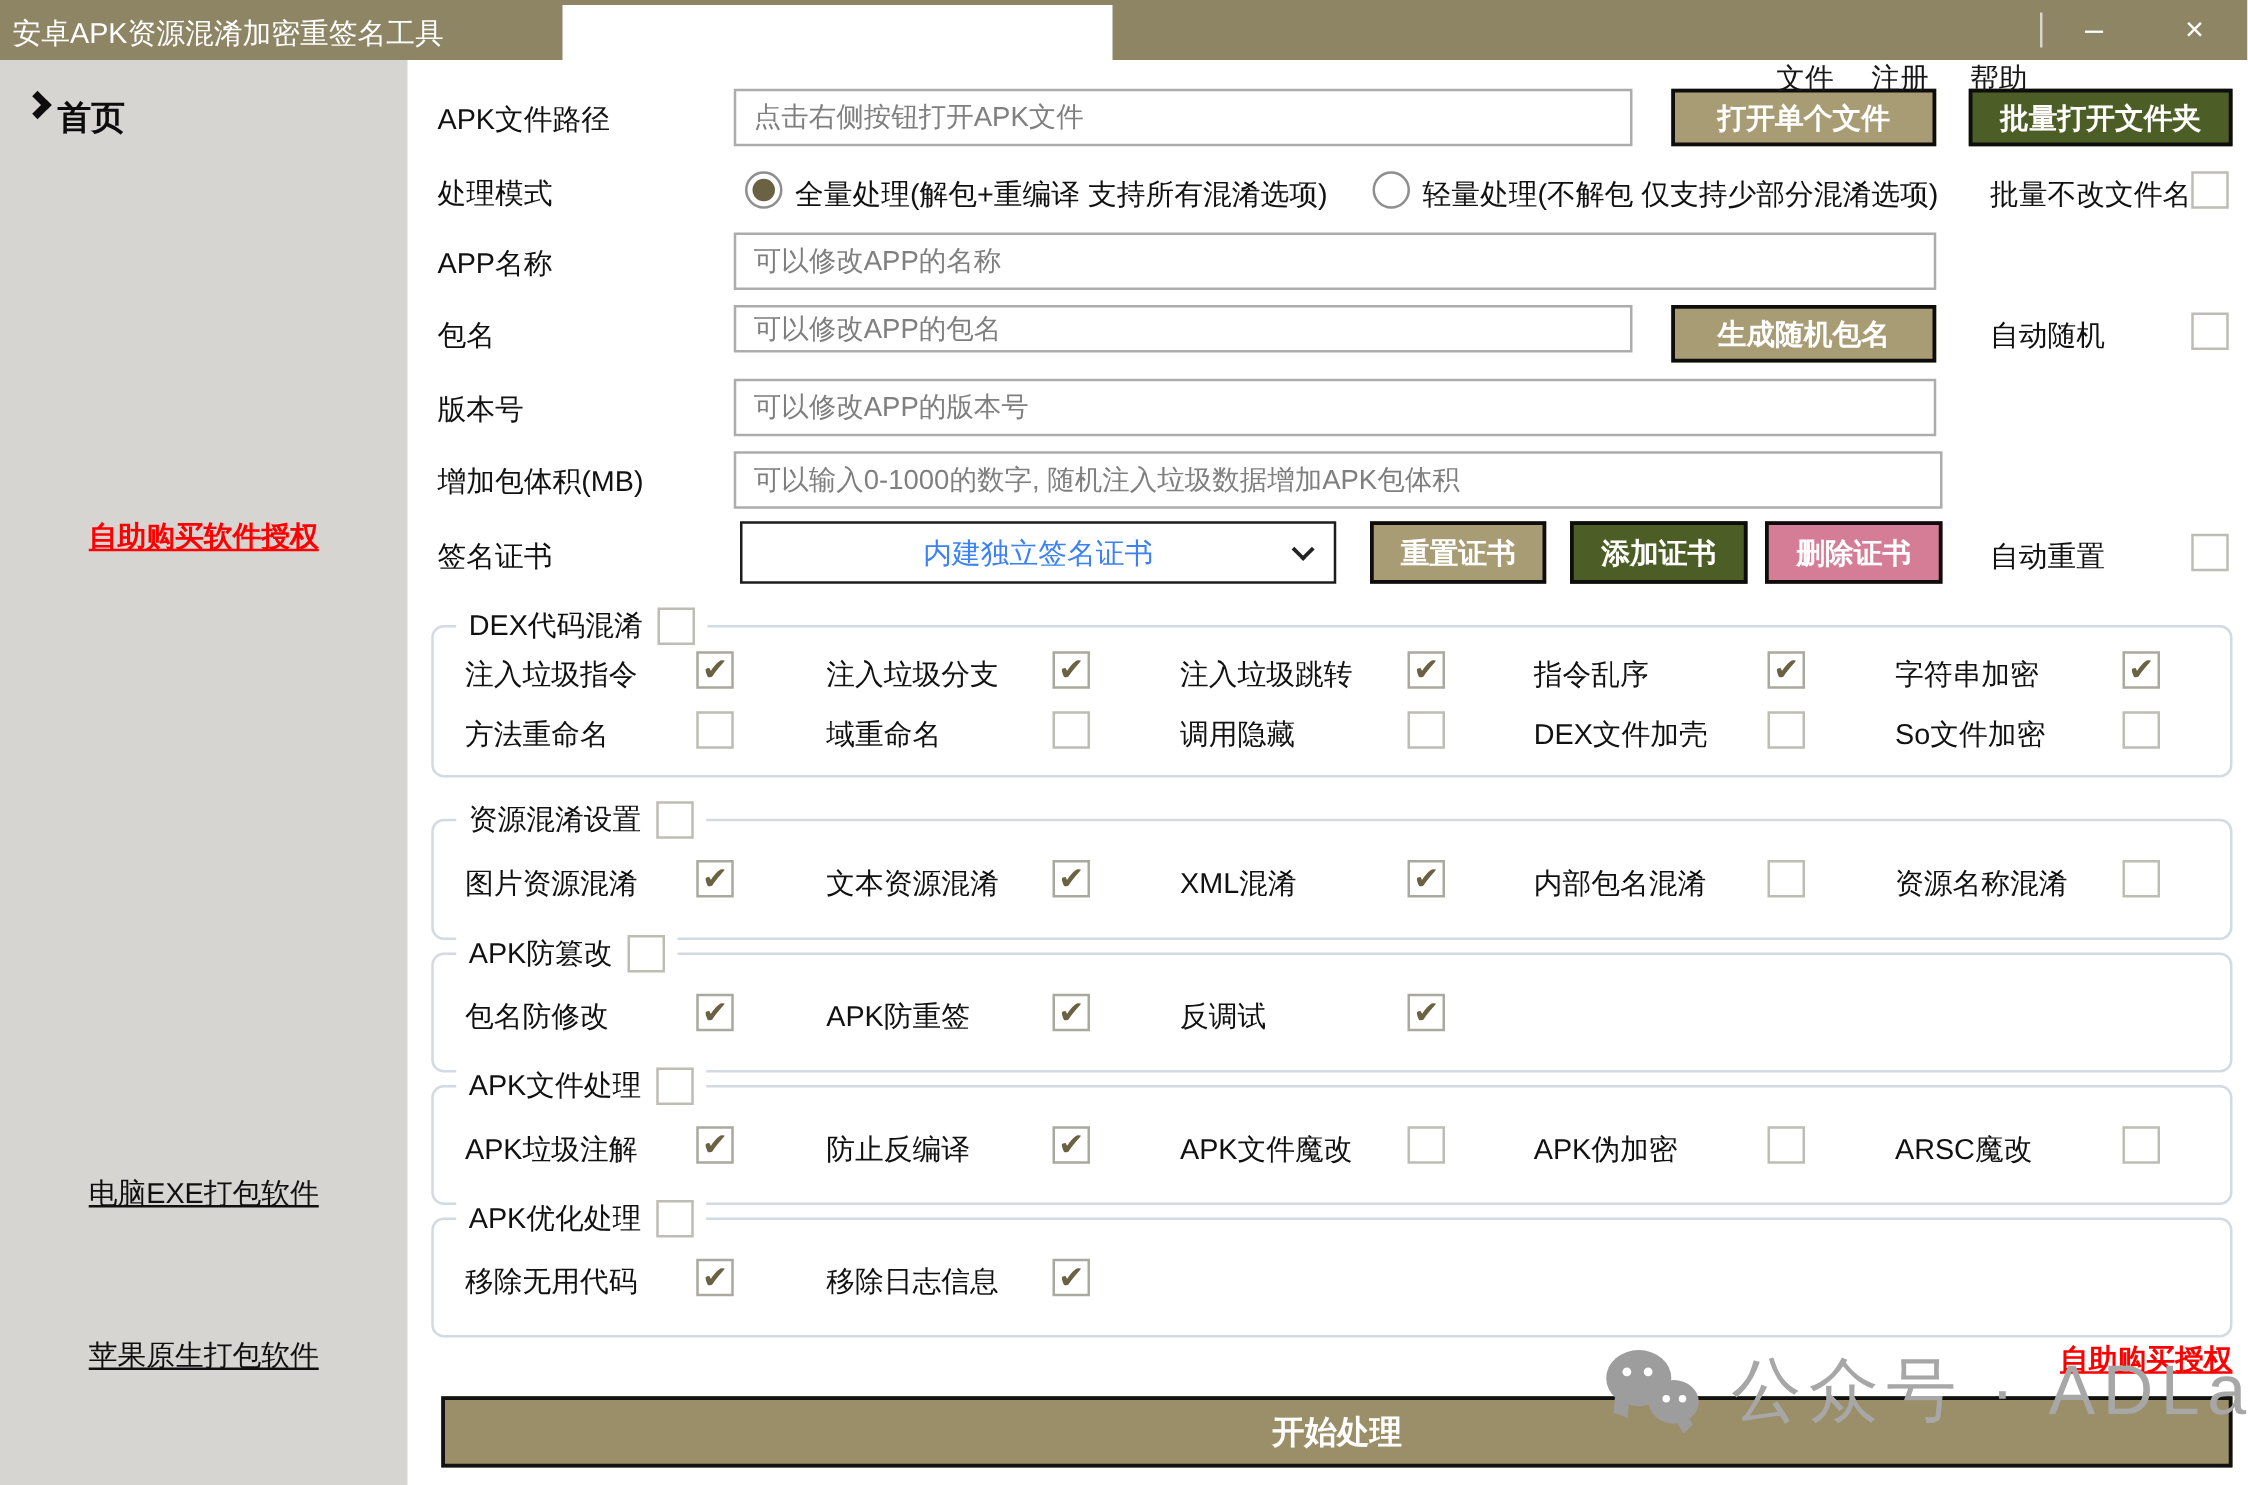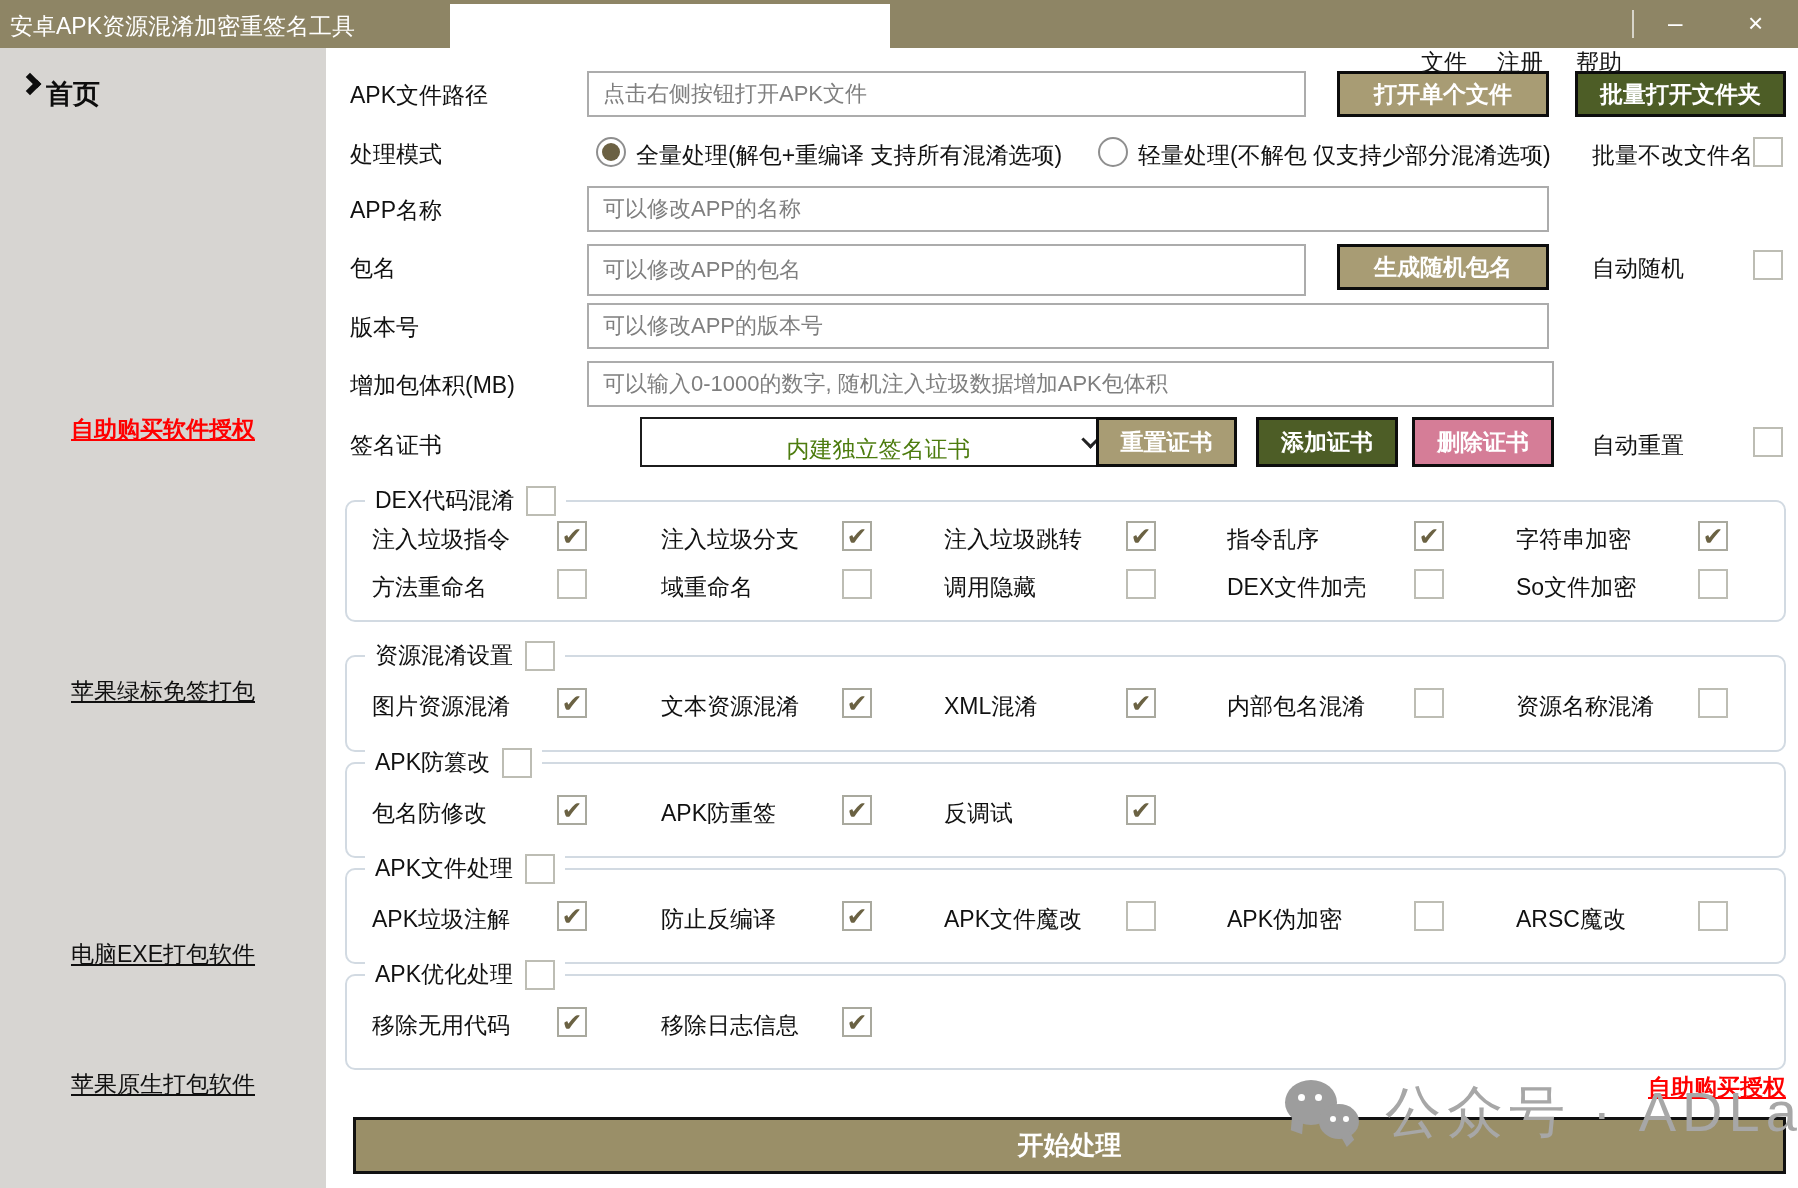--- a/index.html
+++ b/index.html
@@ -41,21 +41,21 @@
   .radio { width:30px; height:30px; border-radius:50%; border:2px solid #8f8f8f; background:#fff; display:flex; align-items:center; justify-content:center; }
   .radio .dot { display:none; width:18px; height:18px; border-radius:50%; background:#6B6143; }
   .radio.sel .dot { display:block; }
   .opt-label { font-size:23px; color:#111; white-space:nowrap; }
 
   .cb { width:30px; height:30px; background:#fff; border:2px solid #BDBDB4; display:flex; align-items:center; justify-content:center;
         font-size:25px; line-height:1; color:#6B6243; font-weight:bold; cursor:pointer; }
   .cb.on { border-color:#A9A99E; }
 
   .select { left:592px; top:417px; width:477px; height:50px; border:2px solid #1C1C1C; background:#fff;
-            display:flex; align-items:flex-end; justify-content:center; font-size:23px; color:#4d7c0f; cursor:pointer;margin-left:48px; }
+            display:flex; align-items:center; justify-content:center; font-size:23px; color:#3b82f6; cursor:pointer; }
   .select .chev-down { position:absolute; right:18px; top:14px; width:13px; height:13px; border:solid #222; border-width:0 3px 3px 0; transform:rotate(45deg); }
 
   
   .fs { left:345px; width:1441px; border:2px solid #D2DAE2; border-radius:10px; background:transparent; }
   .legend { position:absolute; left:18px; top:-17px; background:#ffffff; padding:0 10px; display:flex; align-items:center; gap:12px; font-size:23px; color:#111; white-space:nowrap; }
   .gl { position:absolute; font-size:23px; color:#111; white-space:nowrap; }
   .fs .cb { position:absolute; }
 
   
   .buy-link { left:1540px; top:1072px; width:246px; text-align:right; font-size:23px; font-weight:bold; color:#FF0000; text-decoration:underline; cursor:pointer; z-index:6; }
@@ -88,21 +88,20 @@
   <span class="abs tb-btn" style="left:1668px">–</span>
   <span class="abs tb-btn" style="left:1748px">×</span>
 </div>
 
 <div class="abs sidebar">
   <div class="abs home-row">
     <span class="chev-right"></span>
     <span class="home-label">首页</span>
   </div>
   <span class="abs slink red" style="top:366px">自助购买软件授权</span>
-  <span class="abs slink" style="top:628px">苹果绿标免签打包</span>
   <span class="abs slink" style="top:891px">电脑EXE打包软件</span>
   <span class="abs slink" style="top:1021px">苹果原生打包软件</span>
 </div>
 
 <span class="abs flabel" style="top:80px">APK文件路径</span>
 <input class="abs inp" style="left: 587px; top: 71px; width: 719px; height: 46px;" placeholder="点击右侧按钮打开APK文件">
 <div class="abs btn bk" style="left:1337px;top:71px;width:212px;height:46px">打开单个文件</div>
 <div class="abs btn bg" style="left:1575px;top:71px;width:211px;height:46px">批量打开文件夹</div>
 
 <span class="abs flabel" style="top:139px">处理模式</span>
@@ -112,21 +111,21 @@
 <span class="abs opt-label" style="left:636px;top:140px">全量处理(解包+重编译 支持所有混淆选项)</span>
 <div class="abs radio" style="left:1098px;top:137px"></div>
 <span class="abs opt-label" style="left:1138px;top:140px">轻量处理(不解包 仅支持少部分混淆选项)</span>
 <span class="abs opt-label" style="left:1592px;top:140px">批量不改文件名</span>
 <span class="abs cb" style="left:1753px;top:137px"></span>
 
 <span class="abs flabel" style="top:195px">APP名称</span>
 <input class="abs inp" style="left: 587px; top: 186px; width: 962px; height: 46px;" placeholder="可以修改APP的名称">
 
 <span class="abs flabel" style="top:253px">包名</span>
-<input class="abs inp" style="left: 587px; top: 244px; width: 719px; height: 52px;" placeholder="可以修改APP的包名">
+<input class="abs inp" style="left: 587px; top: 244px; width: 719px; height: 38px;" placeholder="可以修改APP的包名">
 <div class="abs btn bk" style="left:1337px;top:244px;width:212px;height:46px">生成随机包名</div>
 <span class="abs opt-label" style="left:1592px;top:253px">自动随机</span>
 <span class="abs cb" style="left:1753px;top:250px"></span>
 
 <span class="abs flabel" style="top:312px">版本号</span>
 <input class="abs inp" style="left: 587px; top: 303px; width: 962px; height: 46px;" placeholder="可以修改APP的版本号">
 
 <span class="abs flabel" style="top:370px">增加包体积(MB)</span>
 <input class="abs inp" style="left: 587px; top: 361px; width: 967px; height: 46px;" placeholder="可以输入0-1000的数字, 随机注入垃圾数据增加APK包体积">
 

